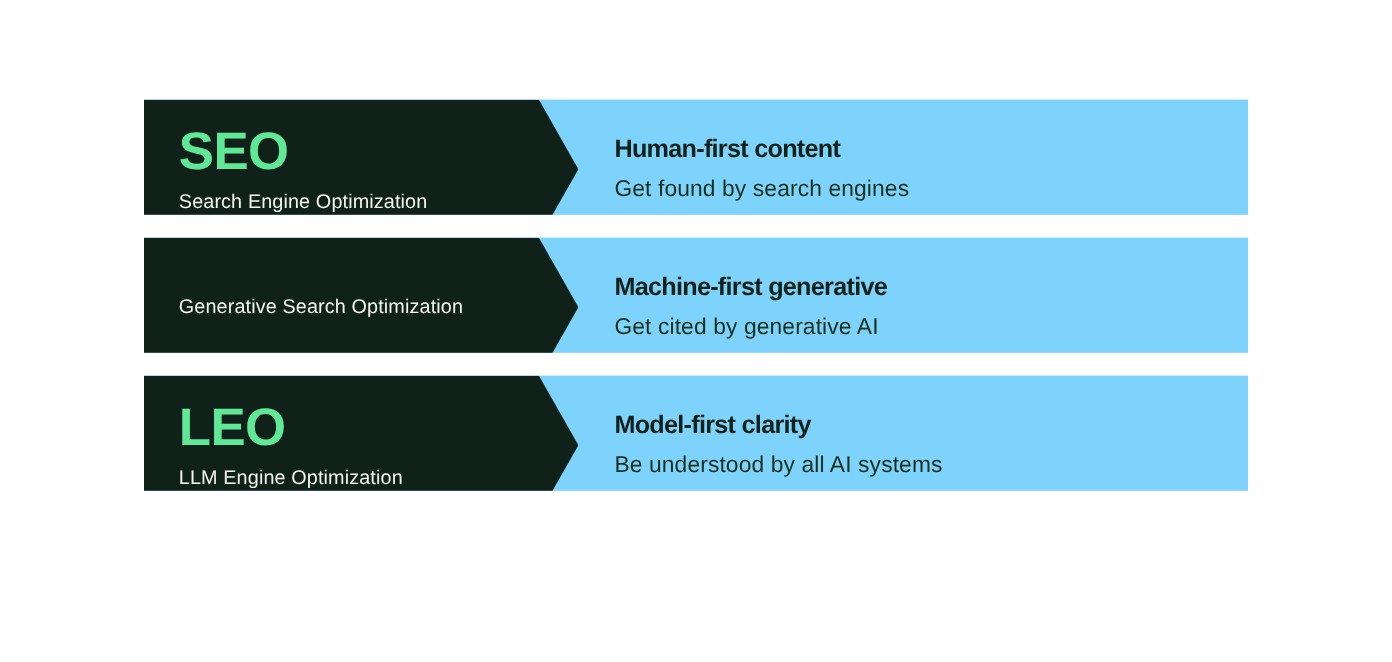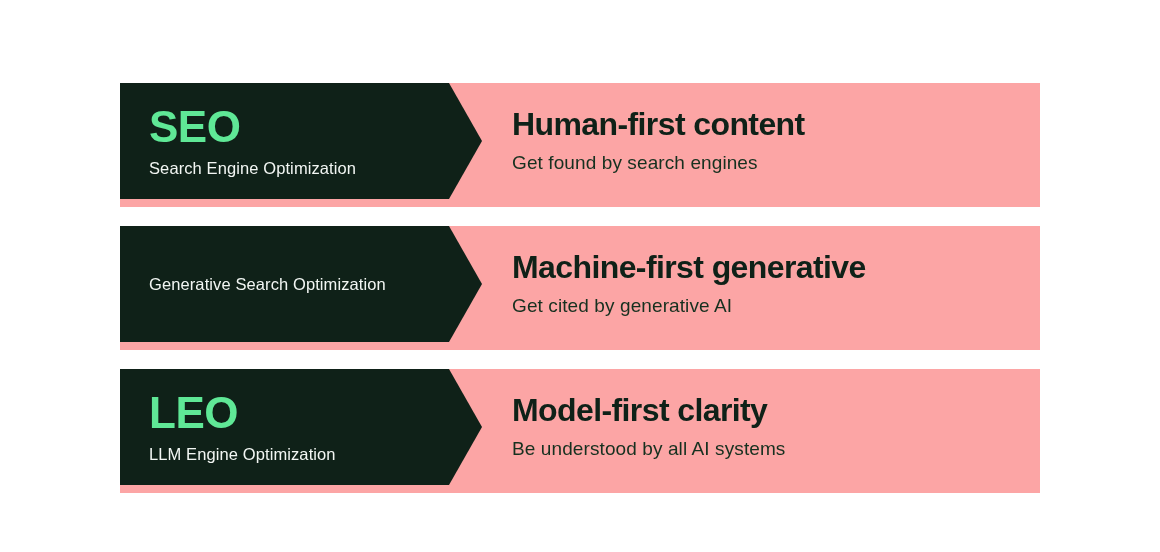--- a/index.html
+++ b/index.html
@@ -18,23 +18,23 @@
   .board {
     position: absolute;
     left: 120px;
     top: 83px;
     width: 920px;
   }
 
   .row {
     position: relative;
     width: 920px;
-    height: 124px;
+    height: 96px;
     margin-bottom: 19px;
-    background: #fca5a5;
+    background: #7dd3fc;
     overflow: hidden;
   }
   .row:last-child { margin-bottom: 0; }
 
   
   .chevron {
     position: absolute;
     left: 0;
     top: 0;
     width: 362px;
@@ -81,21 +81,21 @@
     top: 0;
     height: 116px;
     width: 520px;
     display: flex;
     flex-direction: column;
     justify-content: center;
   }
 
   .detail-title {
     font-family: "Liberation Sans", sans-serif;
-    font-size: 32px;
+    font-size: 21px;
     font-weight: bold;
     line-height: 1;
     letter-spacing: -0.6px;
     color: #0f2118;
     margin: 0 0 12px 0;
   }
 
   .detail-sub {
     font-family: "Liberation Sans", sans-serif;
     font-size: 19px;

